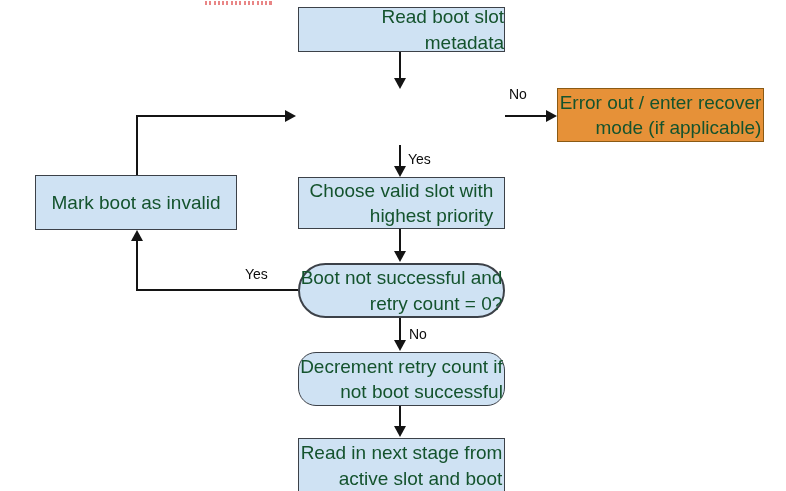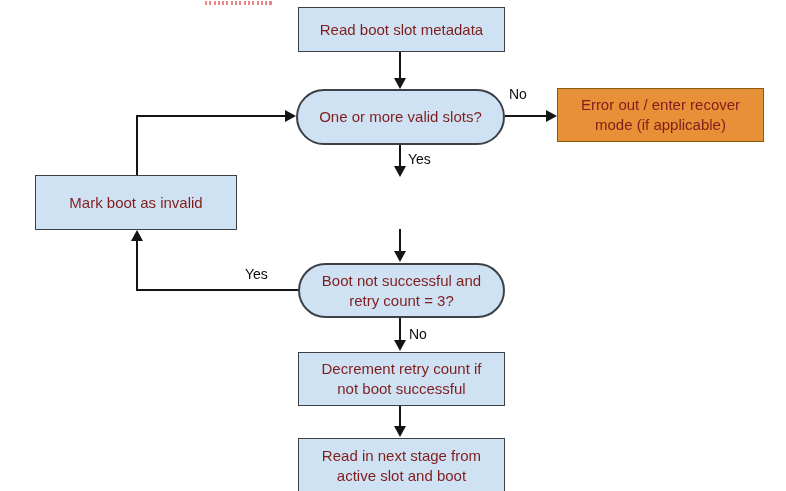--- a/index.html
+++ b/index.html
@@ -11,24 +11,24 @@
     overflow: hidden;
     font-family: "Liberation Sans", sans-serif;
     color: #111111;
   }
   .node {
     position: absolute;
     box-sizing: border-box;
     display: flex;
     align-items: center;
     justify-content: center;
-    text-align: center;
-    font-size: 15px;
+    text-align: right;
+    font-size: 19px;
     line-height: 1.32;
-    color: #7f1d1d;
+    color: #14532d;
   }
   .node-label { white-space: pre-line; }
   .blue {
     background: #cfe2f3;
     border: 1.5px solid #3c4148;
   }
   .stadium {
     border-radius: 28px;
     border-width: 2px;
   }
@@ -75,40 +75,41 @@
 <body>
 
 <div class="canvas">
 
   <div class="red-marks"></div>
 
   <div class="node blue" style="left:298px; top:7px; width:207px; height:45px;">
     <span class="node-label">Read boot slot metadata</span>
   </div>
 
-  <div class="node blue stadium" style="left:296px; top:89px; width:209px; height:56px;">
-    <span class="node-label">One or more valid slots?</span>
-  </div>
 
   <div class="node orange" style="left:557px; top:88px; width:207px; height:54px;">
     <span class="node-label">Error out / enter recover
 mode (if applicable)</span>
   </div>
 
+  <div class="node blue" style="left:298px; top:177px; width:207px; height:52px;">
+    <span class="node-label">Choose valid slot with
+highest priority</span>
+  </div>
 
   <div class="node blue" style="left:35px; top:175px; width:202px; height:55px;">
     <span class="node-label">Mark boot as invalid</span>
   </div>
 
   <div class="node blue stadium" style="left:298px; top:263px; width:207px; height:55px;">
     <span class="node-label">Boot not successful and
-retry count = 3?</span>
+retry count = 0?</span>
   </div>
 
-  <div class="node blue" style="left:298px; top:352px; width:207px; height:54px;">
+  <div class="node blue" style="left:298px; top:352px; width:207px; height:54px;border-radius:18px;">
     <span class="node-label">Decrement retry count if
 not boot successful</span>
   </div>
 
   <div class="node blue" style="left:298px; top:438px; width:207px; height:55px;">
     <span class="node-label">Read in next stage from
 active slot and boot</span>
   </div>
 
   <div class="edge-line" style="left:399px; top:52px; width:2px; height:27px;"></div>

